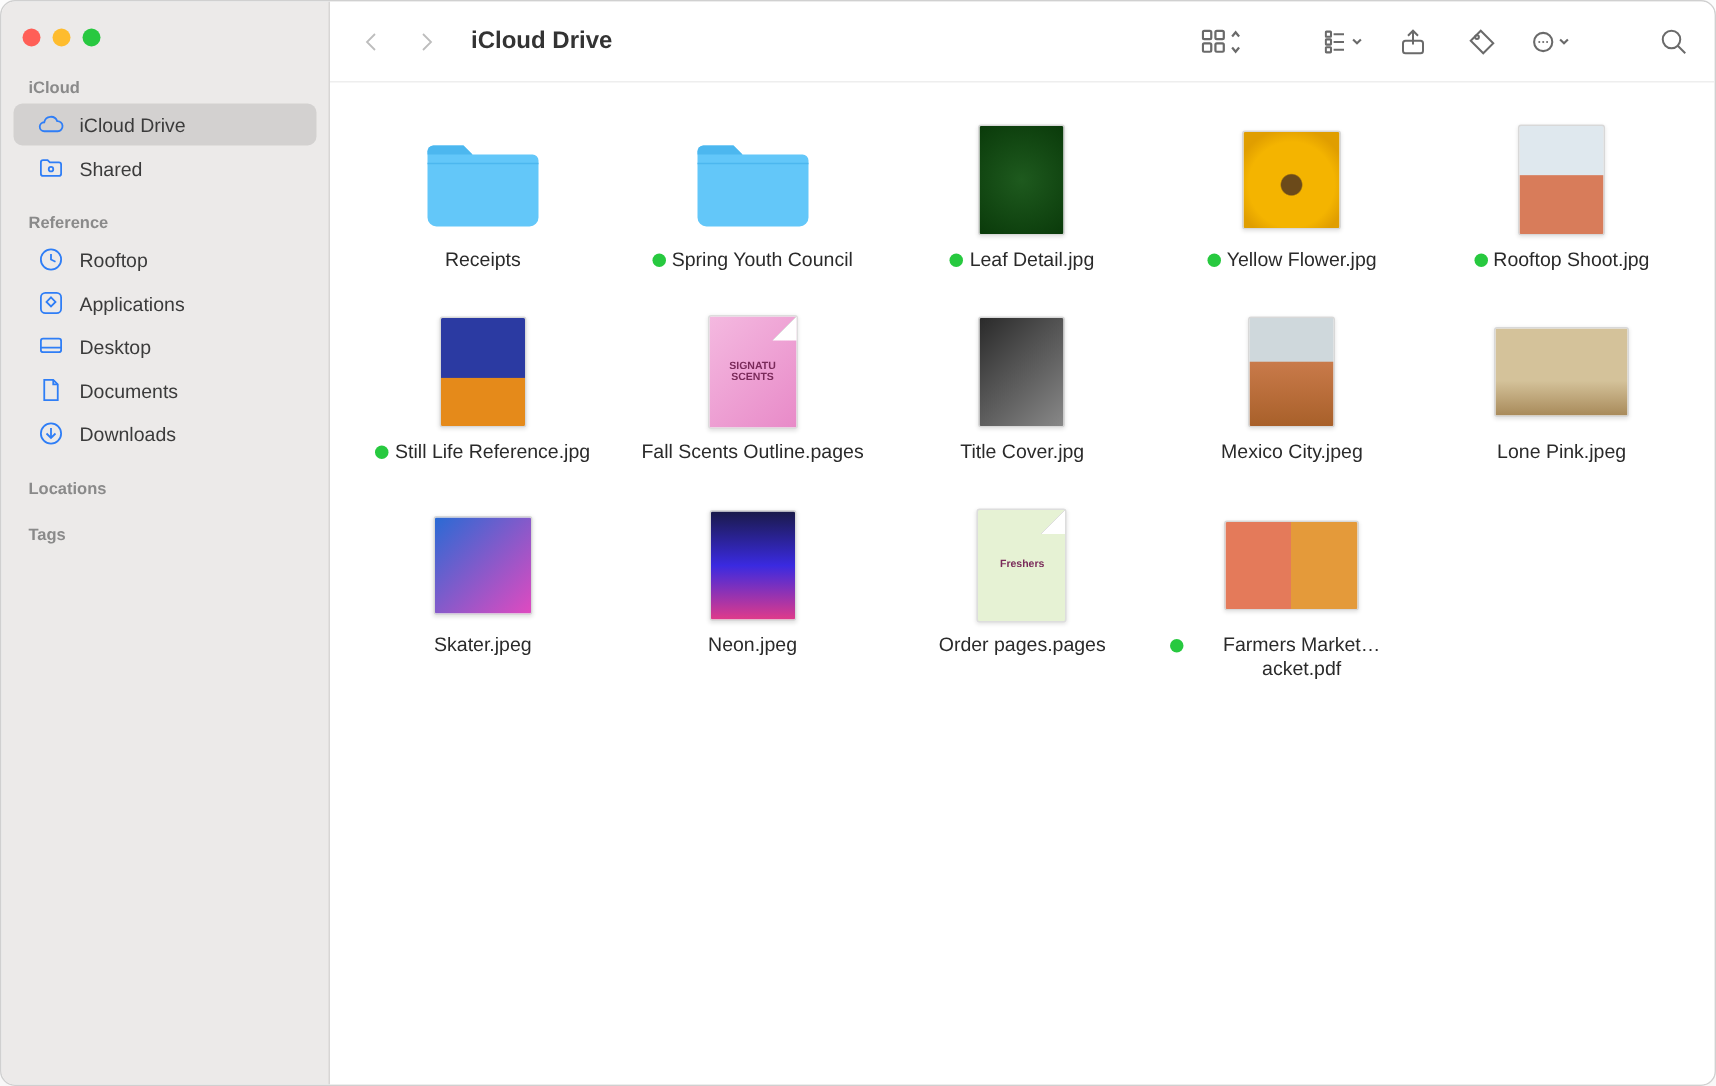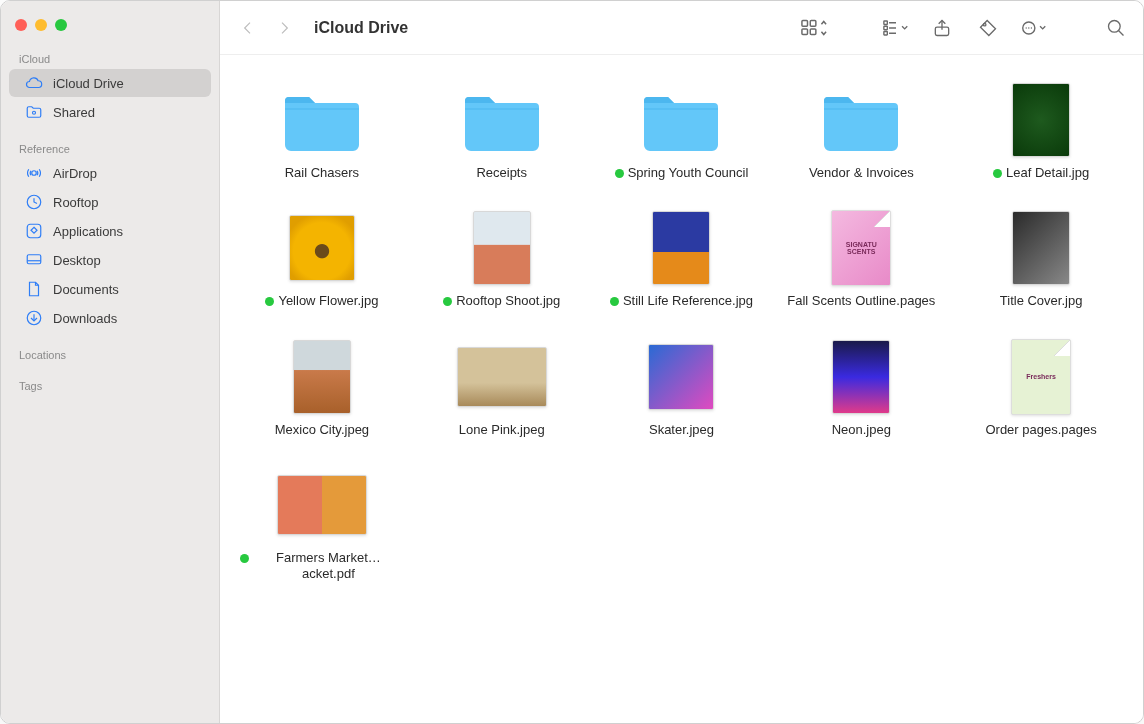--- a/index.html
+++ b/index.html
@@ -16,21 +16,21 @@
   background: #eceae9;
   border-right: 1px solid #d8d6d5;
   display: flex; flex-direction: column;
   padding-top: 8px;
 }
 .traffic { display: flex; gap: 8px; padding: 10px 14px 18px 14px; }
 .traffic .dot { width: 12px; height: 12px; border-radius: 50%; }
 .dot.red { background: #ff5f57; } .dot.yel { background: #febc2e; } .dot.grn { background: #28c840; }
 
 .side-section-header {
-  font-size: 11px; color: #8a8a8a; font-weight: 400;
+  font-size: 11px; color: #8a8a8a; font-weight: 700;
   padding: 4px 14px 3px 18px;
 }
 .side-item {
   display: flex; align-items: center; gap: 10px;
   font-size: 13px; color: #3b3b3b;
   padding: 5px 12px 5px 16px; margin: 1px 8px;
   border-radius: 6px; cursor: default;
 }
 .side-item.selected { background: #d3d1d0; }
 .side-item .ic { width: 18px; height: 18px; flex-shrink: 0; display: flex; align-items: center; justify-content: center; }
@@ -117,32 +117,20 @@
               <circle cx="12" cy="13" r="2"></circle>
             </svg>
           </span>
           <span>Shared</span>
         </div>
         <div class="side-gap"></div>
         <div class="side-section-header">Reference</div>
         <div class="side-item">
           <span class="ic">
             <svg width="18" height="18" viewBox="0 0 24 24">
-              <circle cx="12" cy="12" r="3"></circle>
-              <path d="M5 17a9 9 0 0 1 0-10"></path>
-              <path d="M19 7a9 9 0 0 1 0 10"></path>
-              <path d="M8 15a5 5 0 0 1 0-6"></path>
-              <path d="M16 9a5 5 0 0 1 0 6"></path>
-            </svg>
-          </span>
-          <span>AirDrop</span>
-        </div>
-        <div class="side-item">
-          <span class="ic">
-            <svg width="18" height="18" viewBox="0 0 24 24">
               <circle cx="12" cy="12" r="9"></circle>
               <polyline points="12 7 12 12 16 14"></polyline>
             </svg>
           </span>
           <span>Rooftop</span>
         </div>
         <div class="side-item">
           <span class="ic">
             <svg width="18" height="18" viewBox="0 0 24 24">
               <rect x="3" y="3" width="18" height="18" rx="4"></rect>
@@ -264,58 +252,34 @@
       <div class="grid" id="file-grid">
           <div class="file-item">
             <div class="icon-box">
               <svg class="folder-svg" viewBox="0 0 82 66">
     <path d="M4 14a4 4 0 0 1 4-4h20l6 6h40a4 4 0 0 1 4 4v38a6 6 0 0 1-6 6H10a6 6 0 0 1-6-6Z" fill="#63c7f9"></path>
     <path d="M4 22h74" stroke="#4cb7ef" stroke-width="1"></path>
     <path d="M4 14a4 4 0 0 1 4-4h20l6 6H4Z" fill="#4cb7ef"></path>
   </svg>
             </div>
             <div class="label-row">
-              <span class="file-label">Rail Chasers</span>
+              <span class="file-label">Receipts</span>
             </div>
           </div>
           <div class="file-item">
             <div class="icon-box">
               <svg class="folder-svg" viewBox="0 0 82 66">
     <path d="M4 14a4 4 0 0 1 4-4h20l6 6h40a4 4 0 0 1 4 4v38a6 6 0 0 1-6 6H10a6 6 0 0 1-6-6Z" fill="#63c7f9"></path>
     <path d="M4 22h74" stroke="#4cb7ef" stroke-width="1"></path>
     <path d="M4 14a4 4 0 0 1 4-4h20l6 6H4Z" fill="#4cb7ef"></path>
   </svg>
             </div>
             <div class="label-row">
-              <span class="file-label">Receipts</span>
-            </div>
-          </div>
-          <div class="file-item">
-            <div class="icon-box">
-              <svg class="folder-svg" viewBox="0 0 82 66">
-    <path d="M4 14a4 4 0 0 1 4-4h20l6 6h40a4 4 0 0 1 4 4v38a6 6 0 0 1-6 6H10a6 6 0 0 1-6-6Z" fill="#63c7f9"></path>
-    <path d="M4 22h74" stroke="#4cb7ef" stroke-width="1"></path>
-    <path d="M4 14a4 4 0 0 1 4-4h20l6 6H4Z" fill="#4cb7ef"></path>
-  </svg>
-            </div>
-            <div class="label-row">
               <span class="tag-dot"></span>
               <span class="file-label">Spring Youth Council</span>
-            </div>
-          </div>
-          <div class="file-item">
-            <div class="icon-box">
-              <svg class="folder-svg" viewBox="0 0 82 66">
-    <path d="M4 14a4 4 0 0 1 4-4h20l6 6h40a4 4 0 0 1 4 4v38a6 6 0 0 1-6 6H10a6 6 0 0 1-6-6Z" fill="#63c7f9"></path>
-    <path d="M4 22h74" stroke="#4cb7ef" stroke-width="1"></path>
-    <path d="M4 14a4 4 0 0 1 4-4h20l6 6H4Z" fill="#4cb7ef"></path>
-  </svg>
-            </div>
-            <div class="label-row">
-              <span class="file-label">Vendor &amp; Invoices</span>
             </div>
           </div>
           <div class="file-item">
             <div class="icon-box">
               <div class="thumb" style="background: radial-gradient(circle, rgb(30, 90, 30), rgb(10, 58, 10));"></div>
             </div>
             <div class="label-row">
               <span class="tag-dot"></span>
               <span class="file-label">Leaf Detail.jpg</span>
             </div>

